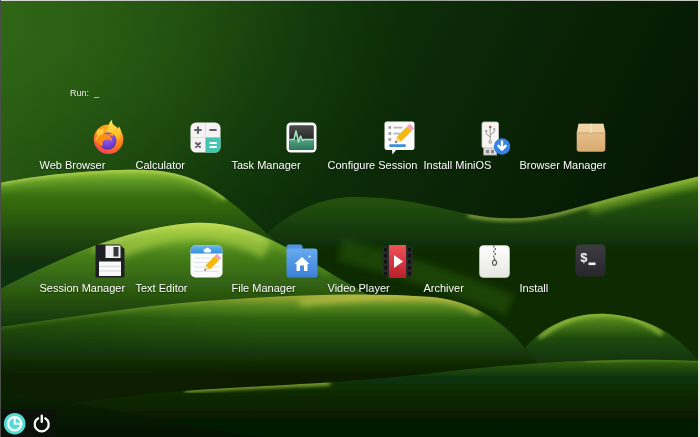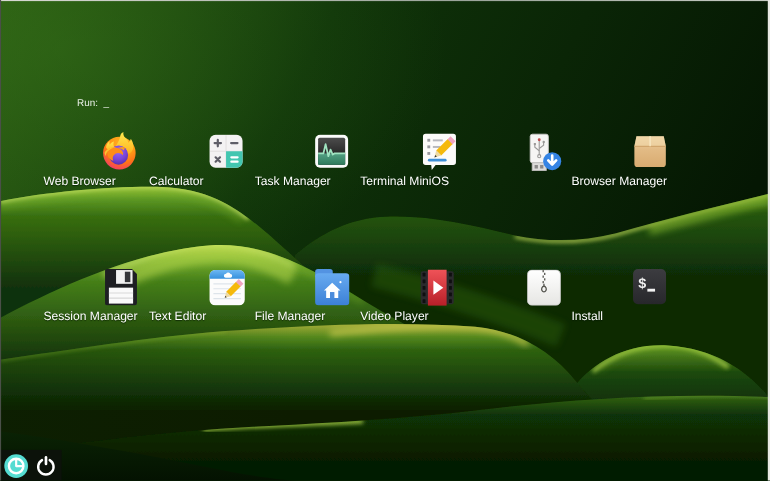--- a/index.html
+++ b/index.html
@@ -315,26 +315,28 @@
   </linearGradient>
  </defs>
  <rect x="0.5" y="0.5" width="30" height="32" rx="4.5" fill="url(#trB)"></rect>
  <text x="5" y="17.5" font-family="Liberation Mono, monospace" font-size="13" font-weight="bold" fill="#f2f2f2">$</text>
  <rect x="13.5" y="18.5" width="7" height="2.6" fill="#f2f2f2"></rect>
 </svg>
 
 <div class="lbl" style="left:39.5px;top:160px">Web Browser</div>
 <div class="lbl" style="left:135.5px;top:160px">Calculator</div>
 <div class="lbl" style="left:231.5px;top:160px">Task Manager</div>
-<div class="lbl" style="left:327.5px;top:160px">Terminal MiniOS</div>
+<div class="lbl" style="left:327.5px;top:160px">Configure Session</div>
+<div class="lbl" style="left:423.5px;top:160px">Install MiniOS</div>
 <div class="lbl" style="left:519.5px;top:160px">Browser Manager</div>
 <div class="lbl" style="left:39.5px;top:283px">Session Manager</div>
 <div class="lbl" style="left:135.5px;top:283px">Text Editor</div>
 <div class="lbl" style="left:231.5px;top:283px">File Manager</div>
 <div class="lbl" style="left:327.5px;top:283px">Video Player</div>
+<div class="lbl" style="left:423.5px;top:283px">Archiver</div>
 <div class="lbl" style="left:519.5px;top:283px">Install</div>
 
 <div id="bar">
 <svg width="57" height="28" viewBox="0 0 57 28">
  <circle cx="14.7" cy="14.7" r="10.8" fill="#55dcd2"></circle>
  <circle cx="14.7" cy="14.7" r="6.6" fill="none" stroke="#ffffff" stroke-width="2.2"></circle>
  <path d="M 14.7,14.7 L 14.7,9.2 M 14.7,14.7 L 20,14.7" stroke="#ffffff" stroke-width="2" stroke-linecap="round"></path>
  <path d="M 38.2,9.3 A 7,7 0 1 0 45.2,9.3" fill="none" stroke="#ffffff" stroke-width="2.2" stroke-linecap="round"></path>
  <rect x="40.6" y="5.6" width="2.4" height="8.4" rx="1.2" fill="#ffffff"></rect>
 </svg>

